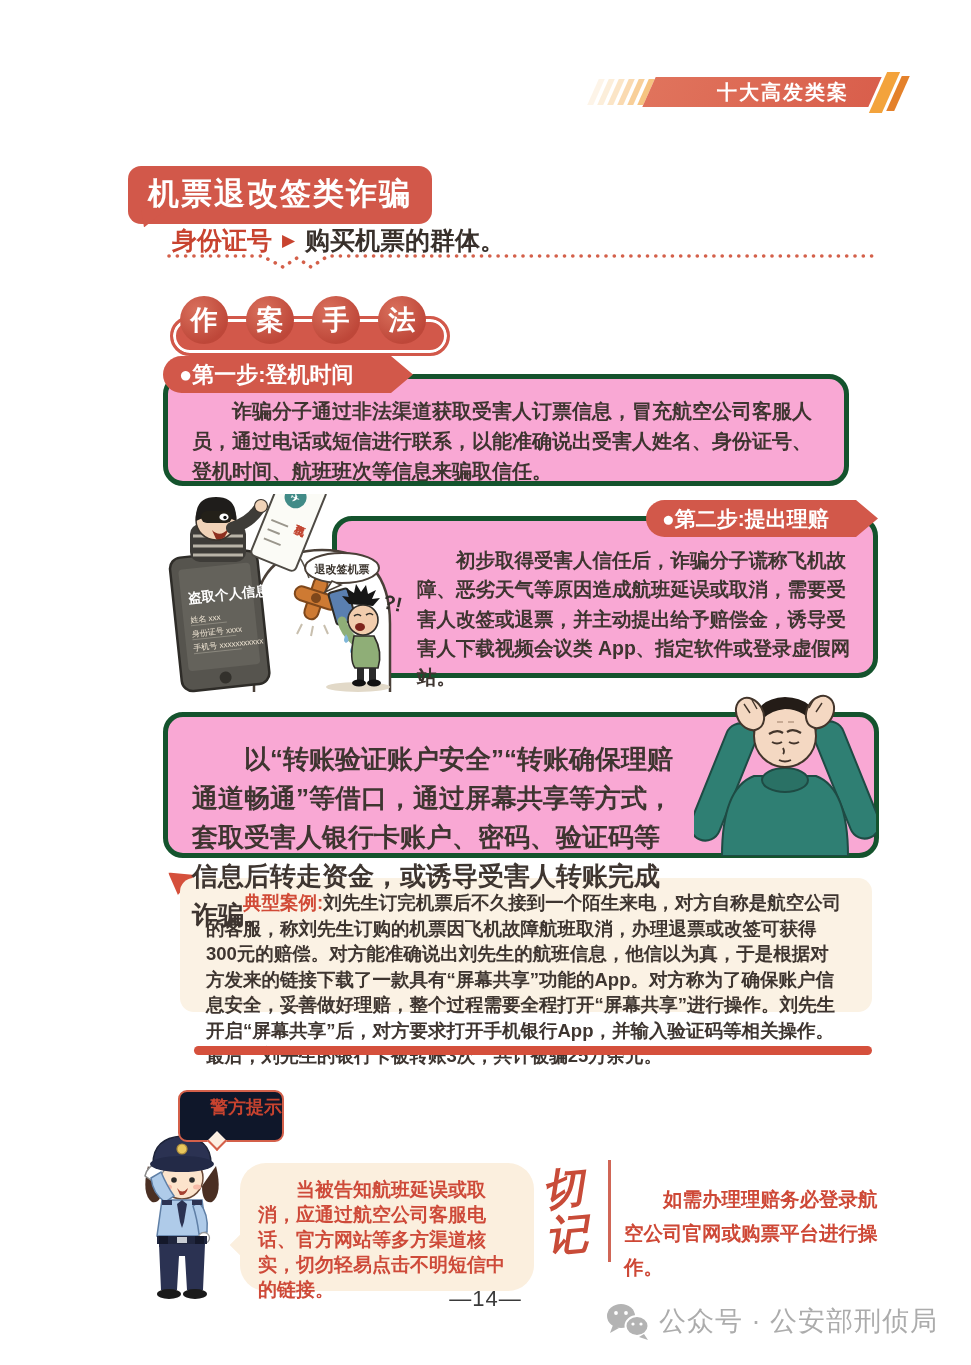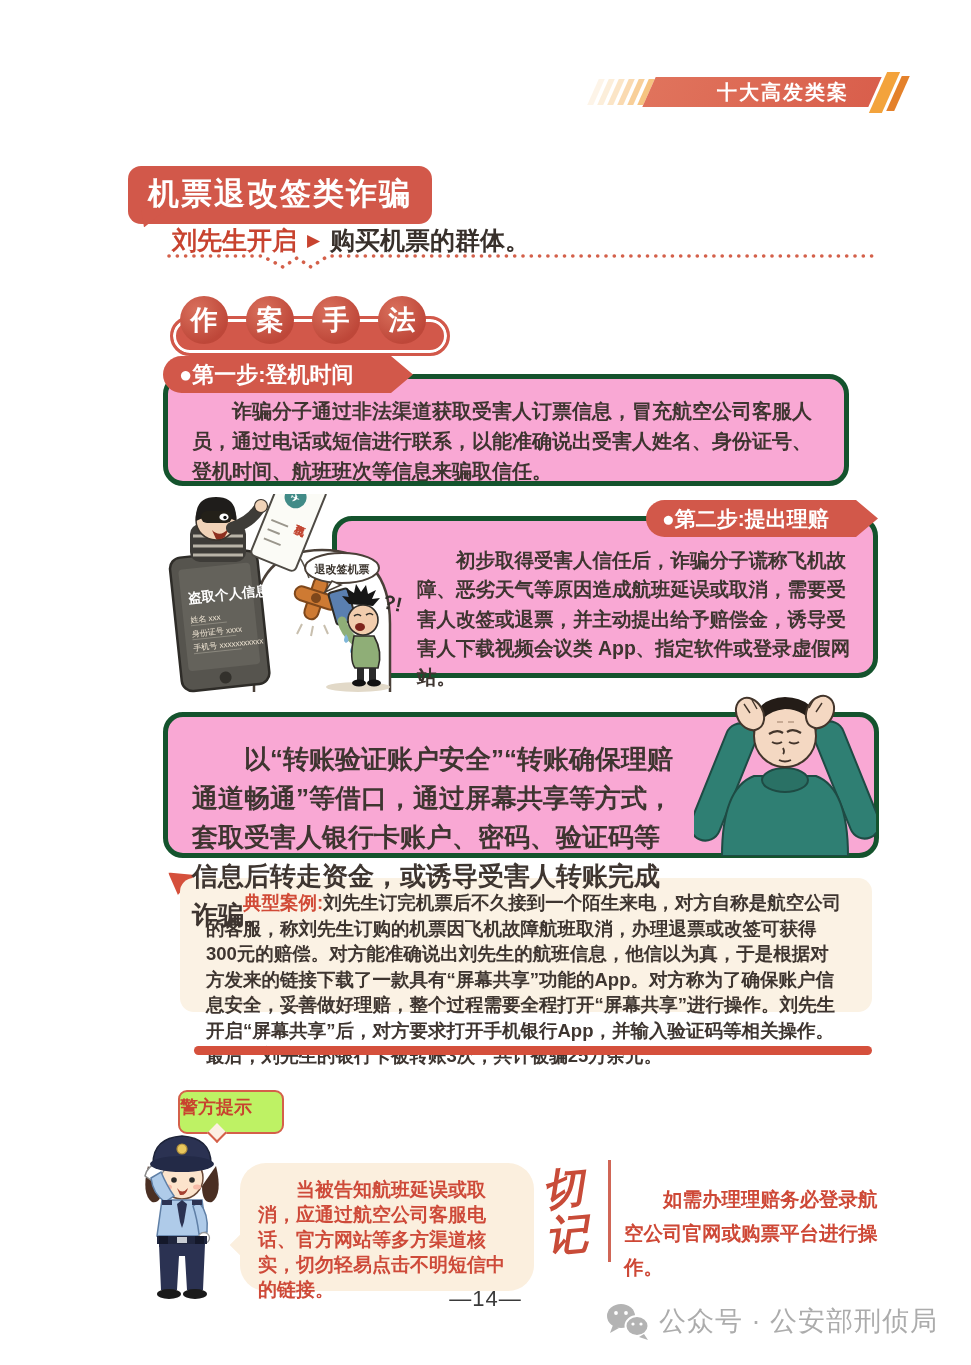--- a/index.html
+++ b/index.html
@@ -65,23 +65,23 @@
   
   .case-box{left:180px;top:878px;width:692px;height:134px;background:#FBF2E4;border-radius:14px;}
   .case-tri{left:170px;top:870px;width:26px;height:24px;background:#D5503C;
             clip-path:polygon(0 0,100% 30%,22% 100%);transform:rotate(-10deg);}
   .case-bar{left:194px;top:1046px;width:678px;height:9px;background:#D5503C;border-radius:5px;}
   .case-text{margin:12px 26px 0 26px;font-size:18.5px;line-height:1.38;font-weight:700;
              color:#3E3530;text-indent:2em;}
   .case-text .case-label{color:#D14A36;}
 
   
-  .tip-label{left:178px;top:1090px;width:106px;height:44px;background:#bef264;border:2.5px solid #D4604A;
+  .tip-label{left:178px;top:1090px;width:106px;height:52px;background:#0f172a;border:2.5px solid #D4604A;
              border-radius:9px;box-sizing:border-box;color:#C8432F;font-size:18px;font-weight:700;
-             text-align:left;line-height:31px;z-index:2;}
+             text-align:right;line-height:31px;z-index:2;}
   .tip-label:after{content:"";position:absolute;left:30px;bottom:-8px;width:12px;height:12px;
              background:#FCEFE2;border-right:2.5px solid #D4604A;border-bottom:2.5px solid #D4604A;
              transform:rotate(45deg);}
   .police{left:128px;top:1122px;width:108px;height:182px;}
   .tip-bubble{left:240px;top:1146px;width:294px;height:128px;background:#FBEFDE;border-radius:26px;margin-top:17px;}
   .tip-bubble:before{content:"";position:absolute;left:-7px;top:74px;width:16px;height:16px;
              background:#FBEFDE;transform:rotate(45deg);}
   .tip-text{margin:14px 18px 0 18px;font-size:19px;font-weight:700;color:#CE4A39;
             line-height:1.32;text-indent:2em;}
 
@@ -114,21 +114,21 @@
   </div>
   <div class="abs hdr-band">
     <span>十大高发类案</span>
   </div>
   <div class="abs hdr-end1"></div>
   <div class="abs hdr-end2"></div>
 
   <div class="abs title-bubble">机票退改签类诈骗</div>
   <div class="abs title-tail"></div>
   <div class="abs subtitle">
-    <span class="lab">刘先生开启</span>
+    <span class="lab">身份证号</span>
     <span class="arr">▶</span>
     <span class="txt">购买机票的群体。</span>
   </div>
 
   <svg class="abs" style="left:166px;top:248px" width="714" height="26" viewBox="0 0 714 26">
     <path d="M3 8 H96 L117 19 L131 10 L145 19 L162 8 H711" fill="none" stroke="#D4604A" stroke-width="3.6" stroke-dasharray="0.1 8.2" stroke-linecap="round"></path>
   </svg>
 
   <div class="abs stamp">
     <div class="stamp-bar"></div>

